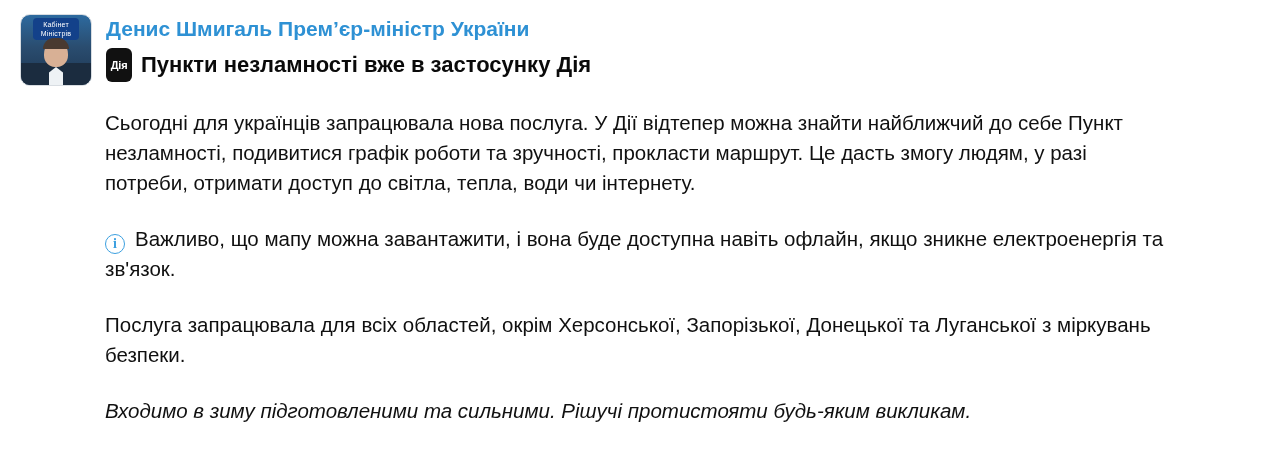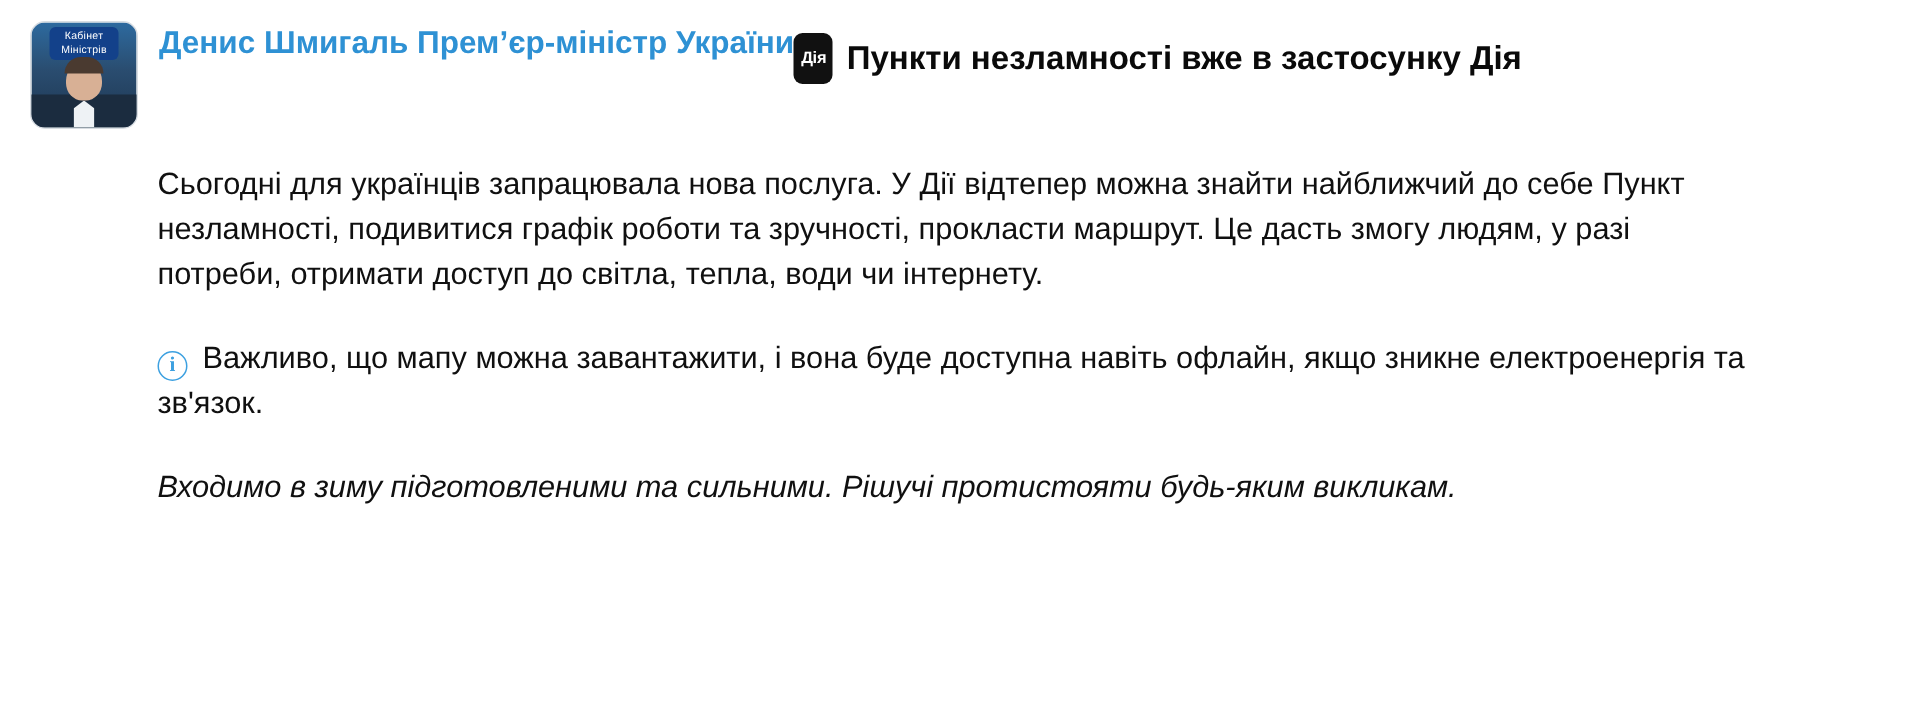--- a/index.html
+++ b/index.html
@@ -92,21 +92,21 @@
     left: 50%;
     transform: translateX(-50%);
     width: 14px;
     height: 18px;
     background: #eef2f5;
     clip-path: polygon(50% 0, 100% 30%, 100% 100%, 0 100%, 0 30%);
   }
 
   .head-texts {
     display: flex;
-    flex-direction: row;
+    flex-direction: column;
     padding-top: 2px;
     min-width: 0;
   }
 
   .author {
     color: #2e91d4;
     font-size: 21px;
     line-height: 26px;
     font-weight: 700;
     white-space: nowrap;
@@ -200,16 +200,17 @@
         <div class="dia-badge">Дія</div>
         <div class="post-title">Пункти незламності вже в застосунку Дія</div>
       </div>
     </div>
 
   </div>
 
   <div class="body">
     <p class="para">Сьогодні для українців запрацювала нова послуга. У Дії відтепер можна знайти найближчий до себе Пункт незламності, подивитися графік роботи та зручності, прокласти маршрут. Це дасть змогу людям, у разі потреби, отримати доступ до світла, тепла, води чи інтернету.</p>
     <p class="para"><span class="info-icon">i</span><span>Важливо, що мапу можна завантажити, і вона буде доступна навіть офлайн, якщо зникне електроенергія та зв'язок.</span></p>
+    <p class="para">Послуга запрацювала для всіх областей, окрім Херсонської, Запорізької, Донецької та Луганської з міркувань безпеки.</p>
     <p class="para">Входимо в зиму підготовленими та сильними. Рішучі протистояти будь-яким викликам.</p>
   </div>
 
 </div>
 
 </body></html>

